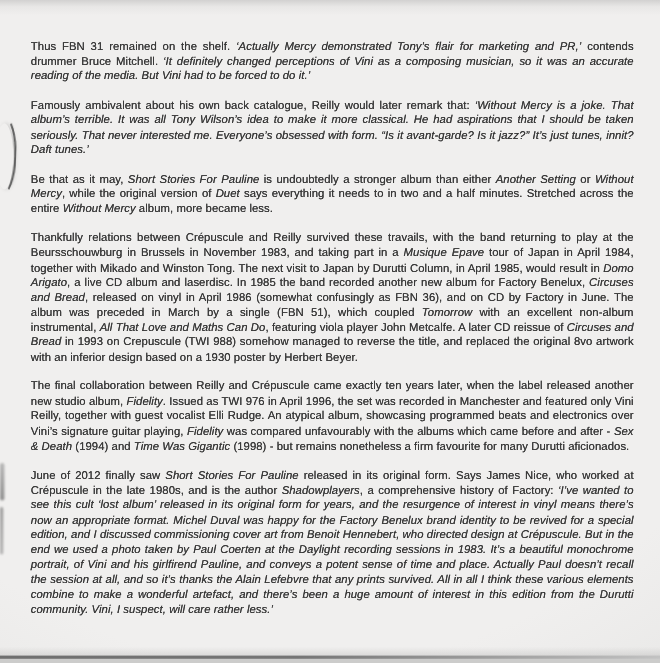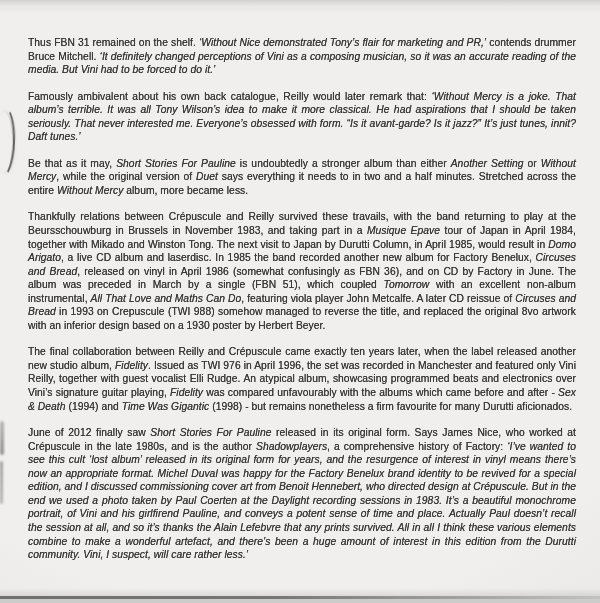--- a/index.html
+++ b/index.html
@@ -70,20 +70,20 @@
 
 <div class="page">
   <div class="arc-halo"></div>
   <div class="arc"></div>
   <div class="smudge s1"></div>
   <div class="smudge s2"></div>
   <div class="bottom-shadow"></div>
   <div class="bottom-line"></div>
   <div class="bottom-strip"></div>
   <div class="textblock">
-      <p class="para"><span>Thus FBN 31 remained on the shelf. </span><span class="it">‘Without Nice demonstrated Tony’s flair for marketing and PR,’</span><span> contends drummer Bruce Mitchell. </span><span class="it">‘It definitely changed perceptions of Vini as a composing musician, so it was an accurate reading of the media. But Vini had to be forced to do it.’</span></p>
+      <p class="para"><span>Thus FBN 31 remained on the shelf. </span><span class="it">‘Actually Mercy demonstrated Tony’s flair for marketing and PR,’</span><span> contends drummer Bruce Mitchell. </span><span class="it">‘It definitely changed perceptions of Vini as a composing musician, so it was an accurate reading of the media. But Vini had to be forced to do it.’</span></p>
       <p class="para"><span>Famously ambivalent about his own back catalogue, Reilly would later remark that: </span><span class="it">‘Without Mercy is a joke. That album’s terrible. It was all Tony Wilson’s idea to make it more classical. He had aspirations that I should be taken seriously. That never interested me. Everyone’s obsessed with form. “Is it avant-garde? Is it jazz?” It’s just tunes, innit? Daft tunes.’</span></p>
       <p class="para"><span>Be that as it may, </span><span class="it">Short Stories For Pauline</span><span> is undoubtedly a stronger album than either </span><span class="it">Another Setting</span><span> or </span><span class="it">Without Mercy</span><span>, while the original version of </span><span class="it">Duet</span><span> says everything it needs to in two and a half minutes. Stretched across the entire </span><span class="it">Without Mercy</span><span> album, more became less.</span></p>
       <p class="para"><span>Thankfully relations between Crépuscule and Reilly survived these travails, with the band returning to play at the Beursschouwburg in Brussels in November 1983, and taking part in a </span><span class="it">Musique Epave</span><span> tour of Japan in April 1984, together with Mikado and Winston Tong. The next visit to Japan by Durutti Column, in April 1985, would result in </span><span class="it">Domo Arigato</span><span>, a live CD album and laserdisc. In 1985 the band recorded another new album for Factory Benelux, </span><span class="it">Circuses and Bread</span><span>, released on vinyl in April 1986 (somewhat confusingly as FBN 36), and on CD by Factory in June. The album was preceded in March by a single (FBN 51), which coupled </span><span class="it">Tomorrow</span><span> with an excellent non-album instrumental, </span><span class="it">All That Love and Maths Can Do</span><span>, featuring viola player John Metcalfe. A later CD reissue of </span><span class="it">Circuses and Bread</span><span> in 1993 on Crepuscule (TWI 988) somehow managed to reverse the title, and replaced the original 8vo artwork with an inferior design based on a 1930 poster by Herbert Beyer.</span></p>
       <p class="para"><span>The final collaboration between Reilly and Crépuscule came exactly ten years later, when the label released another new studio album, </span><span class="it">Fidelity</span><span>. Issued as TWI 976 in April 1996, the set was recorded in Manchester and featured only Vini Reilly, together with guest vocalist Elli Rudge. An atypical album, showcasing programmed beats and electronics over Vini’s signature guitar playing, </span><span class="it">Fidelity</span><span> was compared unfavourably with the albums which came before and after - </span><span class="it">Sex &amp; Death</span><span> (1994) and </span><span class="it">Time Was Gigantic</span><span> (1998) - but remains nonetheless a firm favourite for many Durutti aficionados.</span></p>
       <p class="para"><span>June of 2012 finally saw </span><span class="it">Short Stories For Pauline</span><span> released in its original form. Says James Nice, who worked at Crépuscule in the late 1980s, and is the author </span><span class="it">Shadowplayers</span><span>, a comprehensive history of Factory: </span><span class="it">‘I’ve wanted to see this cult ‘lost album’ released in its original form for years, and the resurgence of interest in vinyl means there’s now an appropriate format. Michel Duval was happy for the Factory Benelux brand identity to be revived for a special edition, and I discussed commissioning cover art from Benoit Hennebert, who directed design at Crépuscule. But in the end we used a photo taken by Paul Coerten at the Daylight recording sessions in 1983. It’s a beautiful monochrome portrait, of Vini and his girlfirend Pauline, and conveys a potent sense of time and place. Actually Paul doesn’t recall the session at all, and so it’s thanks the Alain Lefebvre that any prints survived. All in all I think these various elements combine to make a wonderful artefact, and there’s been a huge amount of interest in this edition from the Durutti community. Vini, I suspect, will care rather less.’</span></p>
     </div>
 </div>
 
 </body></html>

